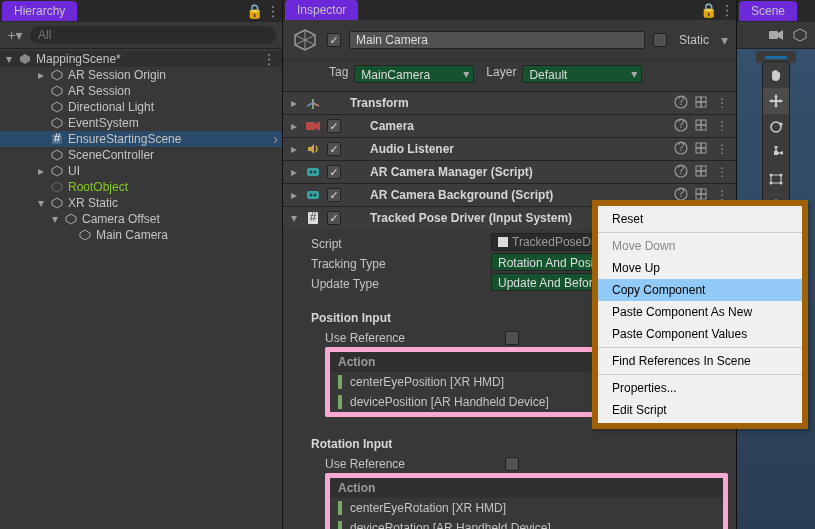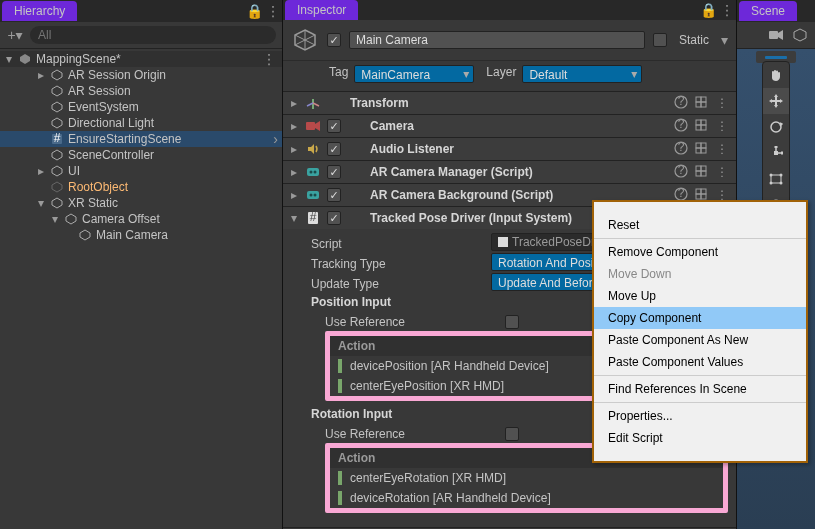--- a/index.html
+++ b/index.html
@@ -16,61 +16,61 @@
   .hierarchy { width:283px; border-right:1px solid #111; }
   .hierarchy .toolbar { display:flex; align-items:center; padding:4px 6px; gap:6px; background:#383838; border-bottom:1px solid #222; }
   .search-input { flex:1; background:#2b2b2b; border:none; border-radius:10px; color:#9a9a9a; padding:2px 8px; height:18px; }
   .tree { padding:2px 0; }
   .tree-row { display:flex; align-items:center; height:16px; padding:0 4px; gap:4px; position:relative; }
   .tree-row.header { background:#303030; }
   .tree-row.selected { background:#2a4a6b; }
   .expand { width:10px; text-align:center; color:#9a9a9a; cursor:pointer; }
   .obj-icon { width:14px; height:14px; display:flex; align-items:center; justify-content:center; }
   .tree-row .label { flex:1; white-space:nowrap; overflow:hidden; text-overflow:ellipsis; }
-  .dim { color:#fdba74; }
+  .dim { color:#84cc16; }
   
   .inspector { width:454px; border-right:1px solid #111; position:relative; }
   .insp-body { display:flex; flex-direction:column; }
   .go-header { display:flex; align-items:center; padding:6px 8px; gap:8px; background:#383838; border-bottom:1px solid #2b2b2b; }
   .cube-icon { width:28px; height:28px; }
   .checkbox { width:14px; height:14px; background:#515151; border:1px solid #222; border-radius:2px; display:flex; align-items:center; justify-content:center; cursor:pointer; }
   .checkbox.checked::after { content:"✓"; color:#ddd; font-size:11px; }
   .text-input { flex:1; background:#515151; border:1px solid #222; border-radius:2px; color:#ddd; padding:2px 6px; height:18px; }
   .static-label { color:#c4c4c4; margin:0 4px; }
   .tag-layer { display:flex; gap:12px; padding:4px 8px 8px 46px; border-bottom:1px solid #222; }
   .tag-group { display:flex; gap:6px; }
-  .dropdown { background:#0369a1; border:1px solid #222; border-radius:2px; color:#ddd; padding:2px 26px 2px 6px; height:18px; position:relative; display:inline-block; cursor:pointer; min-width:120px; }
+  .dropdown { background:#14532d; border:1px solid #222; border-radius:2px; color:#ddd; padding:2px 26px 2px 6px; height:18px; position:relative; display:inline-block; cursor:pointer; min-width:120px; }
   .dropdown::after { content:"▾"; position:absolute; right:4px; top:1px; color:#aaa; }
   .component { border-bottom:1px solid #222; }
   .comp-header { display:flex; align-items:center; height:22px; padding:0 6px; gap:6px; background:#3c3c3c; cursor:pointer; }
   .comp-header .expand { width:10px; }
   .comp-icon { width:16px; height:16px; display:flex; align-items:center; justify-content:center; }
   .comp-title { flex:1; font-weight:bold; color:#d6d6d6;margin-left:23px; }
   .help { color:#9a9a9a; cursor:pointer; }
   .reset { color:#9a9a9a; cursor:pointer; }
   .kebab { color:#9a9a9a; cursor:pointer; padding:0 2px; }
   .comp-body { padding:4px 8px 8px 28px; }
   .prop-row { display:flex; align-items:flex-end; height:18px; margin-bottom:2px; }
   .prop-row .plabel { flex:0 0 180px; color:#c4c4c4; }
   .prop-row .pvalue { flex:1; display:flex; align-items:center; gap:6px; }
   .boxfield { background:#2b2b2b; border:1px solid #222; border-radius:2px; color:#9a9a9a; padding:2px 6px; height:18px; display:flex; align-items:center; gap:4px; min-width:120px; }
-  .section-label { color:#d6d6d6; font-weight:bold; margin:4px 0 2px 0; }
+  .section-label { color:#d6d6d6; font-weight:bold; margin:20px 0 2px 0; }
   .action-box { border:5px solid #f9a8d4; border-radius:2px; margin:2px 0 6px 0; }
   .action-head { background:#303030; color:#9a9a9a; font-weight:bold; padding:3px 8px; }
   .action-item { display:flex; align-items:center; padding:3px 8px; }
   .action-item .bar { width:4px; height:14px; background:#79a66b; margin-right:8px; }
   .add-comp { margin:12px auto 18px; width:200px; text-align:center; background:#515151; border:1px solid #222; border-radius:2px; padding:4px 0; cursor:pointer; }
   
   .scene { width:78px; display:flex; flex-direction:column; }
   .scene-viewport { flex:1; background:linear-gradient(180deg,#35506d 0%,#2a3e53 100%); position:relative; }
   .tool-vert { position:absolute; top:12px; left:50%; transform:translateX(-50%); background:#3c3c3c; border:1px solid #222; border-radius:4px; display:flex; flex-direction:column; }
   .tool-vert .tool { width:26px; height:26px; display:flex; align-items:center; justify-content:center; cursor:pointer; color:#ccc; }
   .tool-vert .tool.active { background:#4b4b4b; }
   
-  .context-menu { position:absolute; top:200px; left:592px; width:216px; background:#f0f0f0; border:2px solid #a16207; box-shadow:2px 2px 4px rgba(0,0,0,.3); z-index:100; padding:12px 0; }
+  .context-menu { position:absolute; top:200px; left:592px; width:216px; background:#f0f0f0; border:6px solid #a16207; box-shadow:2px 2px 4px rgba(0,0,0,.3); z-index:100; padding:2px 0; }
   .context-menu .item { padding:4px 14px; color:#000; cursor:default; }
   .context-menu .item.disabled { color:#888; }
   .context-menu .item.hover { background:#91c9f7; }
   .context-menu .sep { height:1px; background:#ccc; margin:2px 0; }
 </style>
 </head>
 <body>
 
 <div class="panel hierarchy">
   <div class="tab-bar">
@@ -123,30 +123,30 @@
           </span>
           <span class="label">AR Session</span>
         </div>
         <div class="tree-row" style="padding-left: 36px;">
           <span class="expand"></span>
           <span class="obj-icon">
             <svg width="12" height="12" viewBox="0 0 12 12">
               <polygon points="6,1 11,4 11,8 6,11 1,8 1,4" fill="none" stroke="#aaa" stroke-width="1"></polygon>
             </svg>
           </span>
+          <span class="label">Directional Light</span>
+        </div>
+        <div class="tree-row" style="padding-left: 36px;">
+          <span class="expand"></span>
+          <span class="obj-icon">
+            <svg width="12" height="12" viewBox="0 0 12 12">
+              <polygon points="6,1 11,4 11,8 6,11 1,8 1,4" fill="none" stroke="#aaa" stroke-width="1"></polygon>
+            </svg>
+          </span>
           <span class="label">EventSystem</span>
-        </div>
-        <div class="tree-row" style="padding-left: 36px;">
-          <span class="expand"></span>
-          <span class="obj-icon">
-            <svg width="12" height="12" viewBox="0 0 12 12">
-              <polygon points="6,1 11,4 11,8 6,11 1,8 1,4" fill="none" stroke="#aaa" stroke-width="1"></polygon>
-            </svg>
-          </span>
-          <span class="label">Directional Light</span>
         </div>
         <div class="tree-row selected" style="padding-left: 36px;">
           <span class="expand"></span>
           <span class="obj-icon">
             <svg width="12" height="12" viewBox="0 0 12 12">
               <rect x="1" y="1" width="10" height="10" rx="1" fill="#4a6a8a"></rect>
               <text x="6" y="9" text-anchor="middle" fill="#fff" font-size="8">#</text>
             </svg>
           </span>
           <span class="label">EnsureStartingScene</span>
@@ -421,25 +421,25 @@
             <div class="prop-row" style="padding-left:14px;">
               <span class="plabel">Use Reference</span>
               <span class="pvalue">
                 <span class="checkbox"></span>
               </span>
             </div>
             <div class="action-box" style="margin-left:14px;">
               <div class="action-head">Action</div>
               <div class="action-item">
                 <span class="bar"></span>
-                <span>devicePosition [AR Handheld Device]</span>
+                <span>centerEyePosition [XR HMD]</span>
               </div>
               <div class="action-item">
                 <span class="bar"></span>
-                <span>centerEyePosition [XR HMD]</span>
+                <span>devicePosition [AR Handheld Device]</span>
               </div>
             </div>
             <div class="section-label">Rotation Input</div>
             <div class="prop-row" style="padding-left:14px;">
               <span class="plabel">Use Reference</span>
               <span class="pvalue">
                 <span class="checkbox"></span>
               </span>
             </div>
             <div class="action-box" style="margin-left:14px;">
@@ -525,21 +525,20 @@
             <line x1="2" y1="7" x2="12" y2="7" stroke="#ccc"></line>
           </svg>
       </div>
     </div>
   </div>
 </div>
 
 <div class="context-menu" id="context-menu">
     <div class="item">Reset</div>
     <div class="sep"></div>
-    <div class="item">Remove Component</div>
     <div class="item disabled">Move Down</div>
     <div class="item">Move Up</div>
     <div class="item hover">Copy Component</div>
     <div class="item">Paste Component As New</div>
     <div class="item">Paste Component Values</div>
     <div class="sep"></div>
     <div class="item">Find References In Scene</div>
     <div class="sep"></div>
     <div class="item">Properties...</div>
     <div class="item">Edit Script</div>

